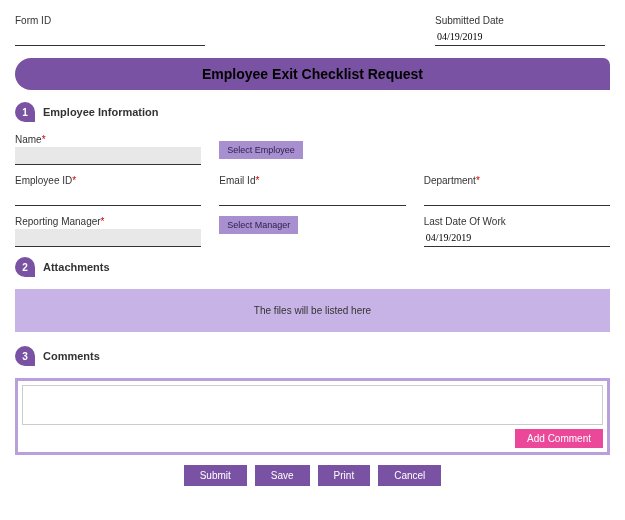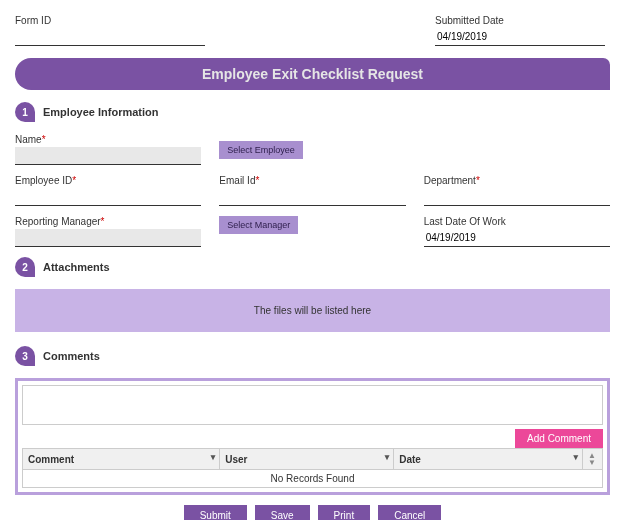--- a/index.html
+++ b/index.html
@@ -19,25 +19,26 @@
   .req { color: #c00; }
   .underline-input {
     width: 100%;
     border: none;
     border-bottom: 1px solid #333;
     padding: 3px 2px;
     font-size: 10px;
     background: transparent;
     outline: none;
     height: 18px;
+    font-family: Liberation Serif, serif;
   }
   .underline-input.grey { background: #e8e8e8; }
   .header-banner {
     background: #7a52a3;
-    color: #e5e5e5;
+    color: #000000;
     text-align: center;
     font-weight: bold;
     font-size: 14px;
     padding: 8px 0;
     border-radius: 28px 12px 0 28px;
     margin-bottom: 12px;
   }
   .section-title {
     display: flex;
     align-items: center;
@@ -196,35 +197,20 @@
 <div class="section-title">
   <div class="circle">3</div>
   <div>Comments</div>
 </div>
 
 <div class="comments-box">
   <textarea class="comment-text" style=""></textarea>
   <div class="add-row">
     <button class="add-btn">Add Comment</button>
   </div>
-  <table class="grid-table">
-    <thead>
-      <tr>
-        <th style="width:34%"><span>Comment</span><span class="filter-icon">▾</span></th>
-        <th style="width:30%"><span>User</span><span class="filter-icon">▾</span></th>
-        <th><span>Date</span><span class="filter-icon">▾</span></th>
-        <th class="last arrows">▲<br>▼</th>
-      </tr>
-    </thead>
-    <tbody>
-      <tr>
-          <td class="nr" colspan="4">No Records Found</td>
-        </tr>
-    </tbody>
-  </table>
 </div>
 
 <div class="footer-btns">
   <button>Submit</button>
   <button>Save</button>
   <button>Print</button>
   <button>Cancel</button>
 </div>
 
 </body></html>

